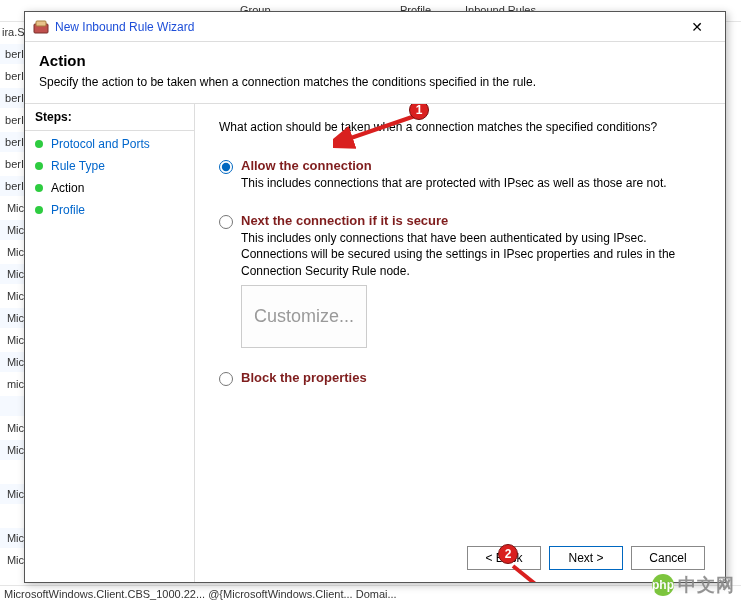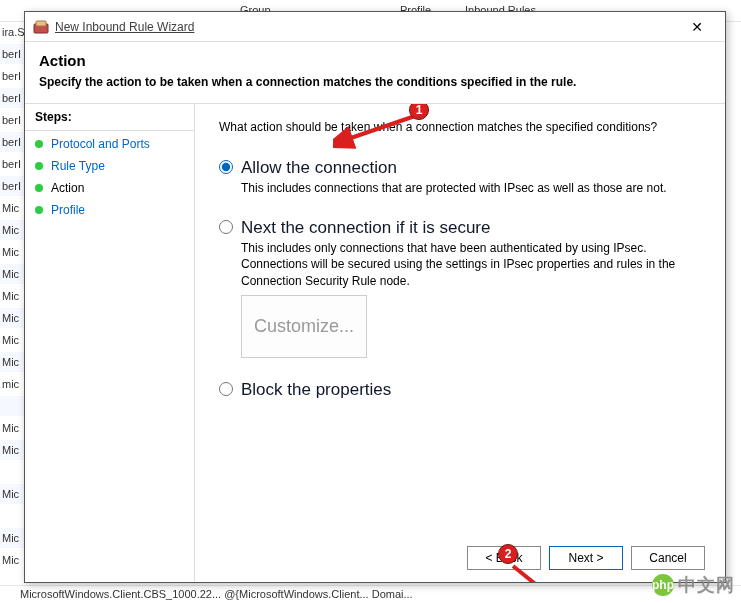--- a/index.html
+++ b/index.html
@@ -15,68 +15,69 @@
   .bg-layer {
     position: absolute; inset: 0;
     background: #fff;
     color: #333;
   }
   .bg-strip {
     position: absolute; left: 0; width: 24px;
     font-size: 11px; color: #333; white-space: nowrap; overflow: hidden;
     height: 20px; line-height: 20px; padding-left: 2px;
     background: #fff;
+    text-align: right;
   }
   .bg-strip.alt { background: #f5f9ff; }
   .bg-header { position:absolute; top:0; left:0; right:0; height:22px; background:#fff; border-bottom:1px solid #e5e5e5; font-size:11px; color:#333; }
   .bg-header span { position:absolute; top:4px; }
-  .bg-footer { position:absolute; bottom:0; left:0; right:0; height:18px; background:#fff; border-top:1px solid #e5e5e5; font-size:11px; color:#333; padding:2px 20px; white-space:nowrap; overflow:hidden;}
+  .bg-footer { position:absolute; bottom:0; left:0; right:0; height:18px; background:#fff; border-top:1px solid #e5e5e5; font-size:11px; color:#333; padding:2px 4px; white-space:nowrap; overflow:hidden;}
   .dialog {
     position: absolute;
     left: 24px; top: 11px;
     width: 702px; height: 572px;
     background: #fff;
     border: 1px solid #555;
     box-shadow: 2px 2px 8px rgba(0,0,0,0.25);
     display: flex; flex-direction: column;
   }
   .titlebar {
     height: 30px;
     display: flex; align-items: center;
     padding: 0 8px;
     border-bottom: 1px solid #ddd;
     background: #fff;
   }
   .titlebar .icon { width:16px; height:16px; margin-right:6px; display:flex; align-items:center; justify-content:center;}
-  .titlebar .title { flex:1; font-size:12px; color:#404040;text-decoration:underline; }
+  .titlebar .title { flex:1; font-size:12px; color:#1d4ed8; }
   .titlebar .close { width:40px; height:28px; display:flex; align-items:center; justify-content:center; font-size:14px; color:#000; cursor:default;}
   .header-section {
     padding: 10px 14px 14px 14px;
     border-bottom: 1px solid #ddd;
   }
   .header-section h1 { margin:0 0 6px 0; font-size:15px; font-weight:600; color:#000; }
-  .header-section p { margin:0; font-size:12px; color:#000;font-weight:bold; }
+  .header-section p { margin:0; font-size:12px; color:#000; }
   .body-section { flex:1; display:flex; overflow:hidden; }
   .sidebar {
     width: 170px;
     border-right: 1px solid #ddd;
     background:#fff;
     padding-top:4px;
   }
   .sidebar-title { padding:2px 10px 6px 10px; font-weight:bold; font-size:12px; border-bottom:1px solid #ddd; margin-bottom:2px;}
   .step-item { display:flex; align-items:center; padding:4px 10px; font-size:12px; cursor:default;}
   .step-item .bullet { width:8px; height:8px; border-radius:50%; background:#2ecc40; margin-right:8px; flex-shrink:0;}
   .step-item .lbl { color:#0066cc; }
   .step-item.current .lbl { color:#000; }
   .main-pane { flex:1; padding:16px 24px 12px 24px; display:flex; flex-direction:column; position:relative;}
   .question { font-size:12px; color:#000; margin-bottom:24px; }
   .option { display:flex; align-items:flex-start; margin-bottom:22px; }
   .option input[type=radio] { margin:2px 8px 0 0; width:14px; height:14px; accent-color:#0067c0;}
   .option .opt-body { flex:1; }
-  .option .opt-title { font-weight:normal; font-size:17px; color:#0f172a; margin-bottom:2px;}
+  .option .opt-title { font-weight:bold; font-size:13px; color:#7f1d1d; margin-bottom:2px;}
   .option .opt-desc { font-size:12px; color:#000; line-height:1.35; }
   .customize-btn {
     margin-top:6px; margin-left:0;
     padding:20px 12px; font-size:18px;
     background:#fdfdfd; border:1px solid #ccc; color:#9a9a9a;
     cursor:default;
   }
   .button-row {
     position:absolute; bottom:12px; right:20px;
     display:flex; gap:8px;

